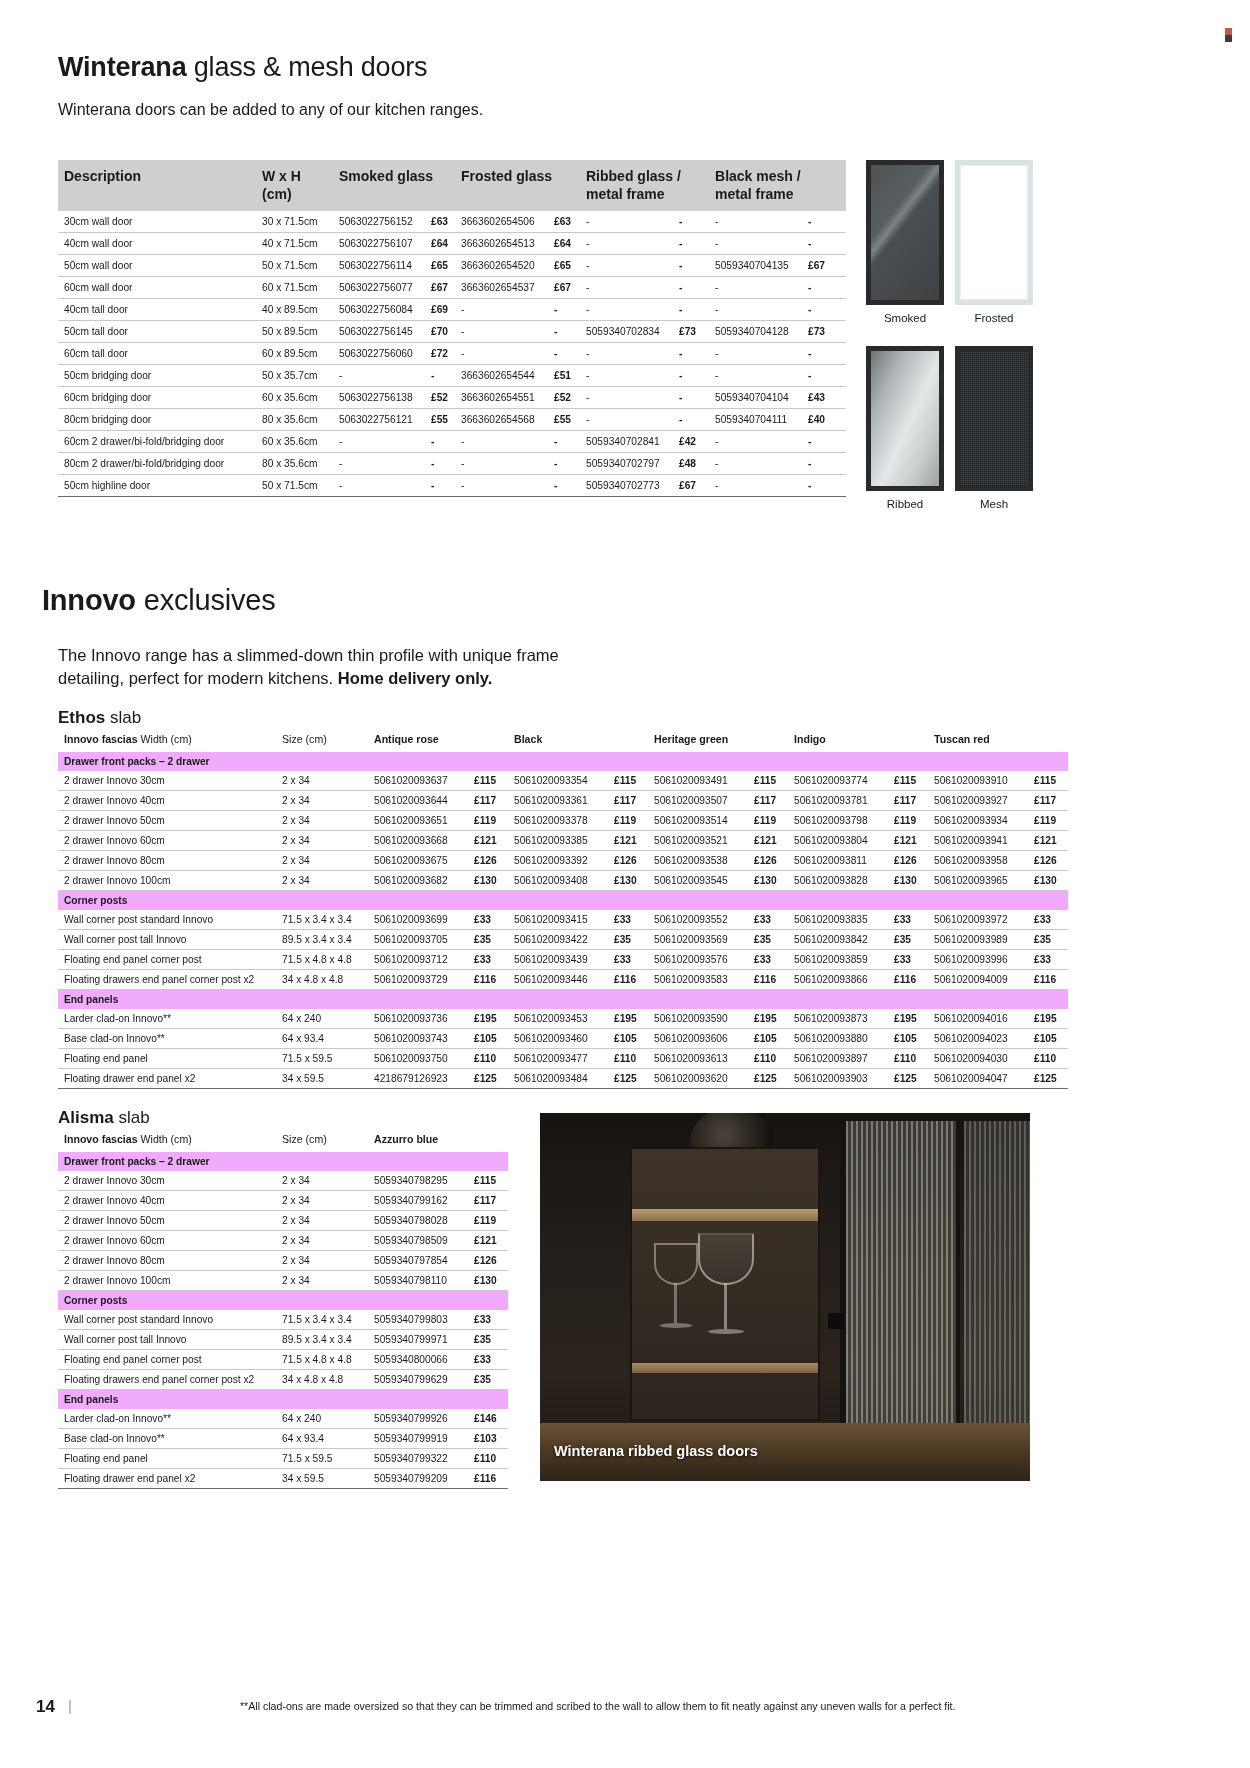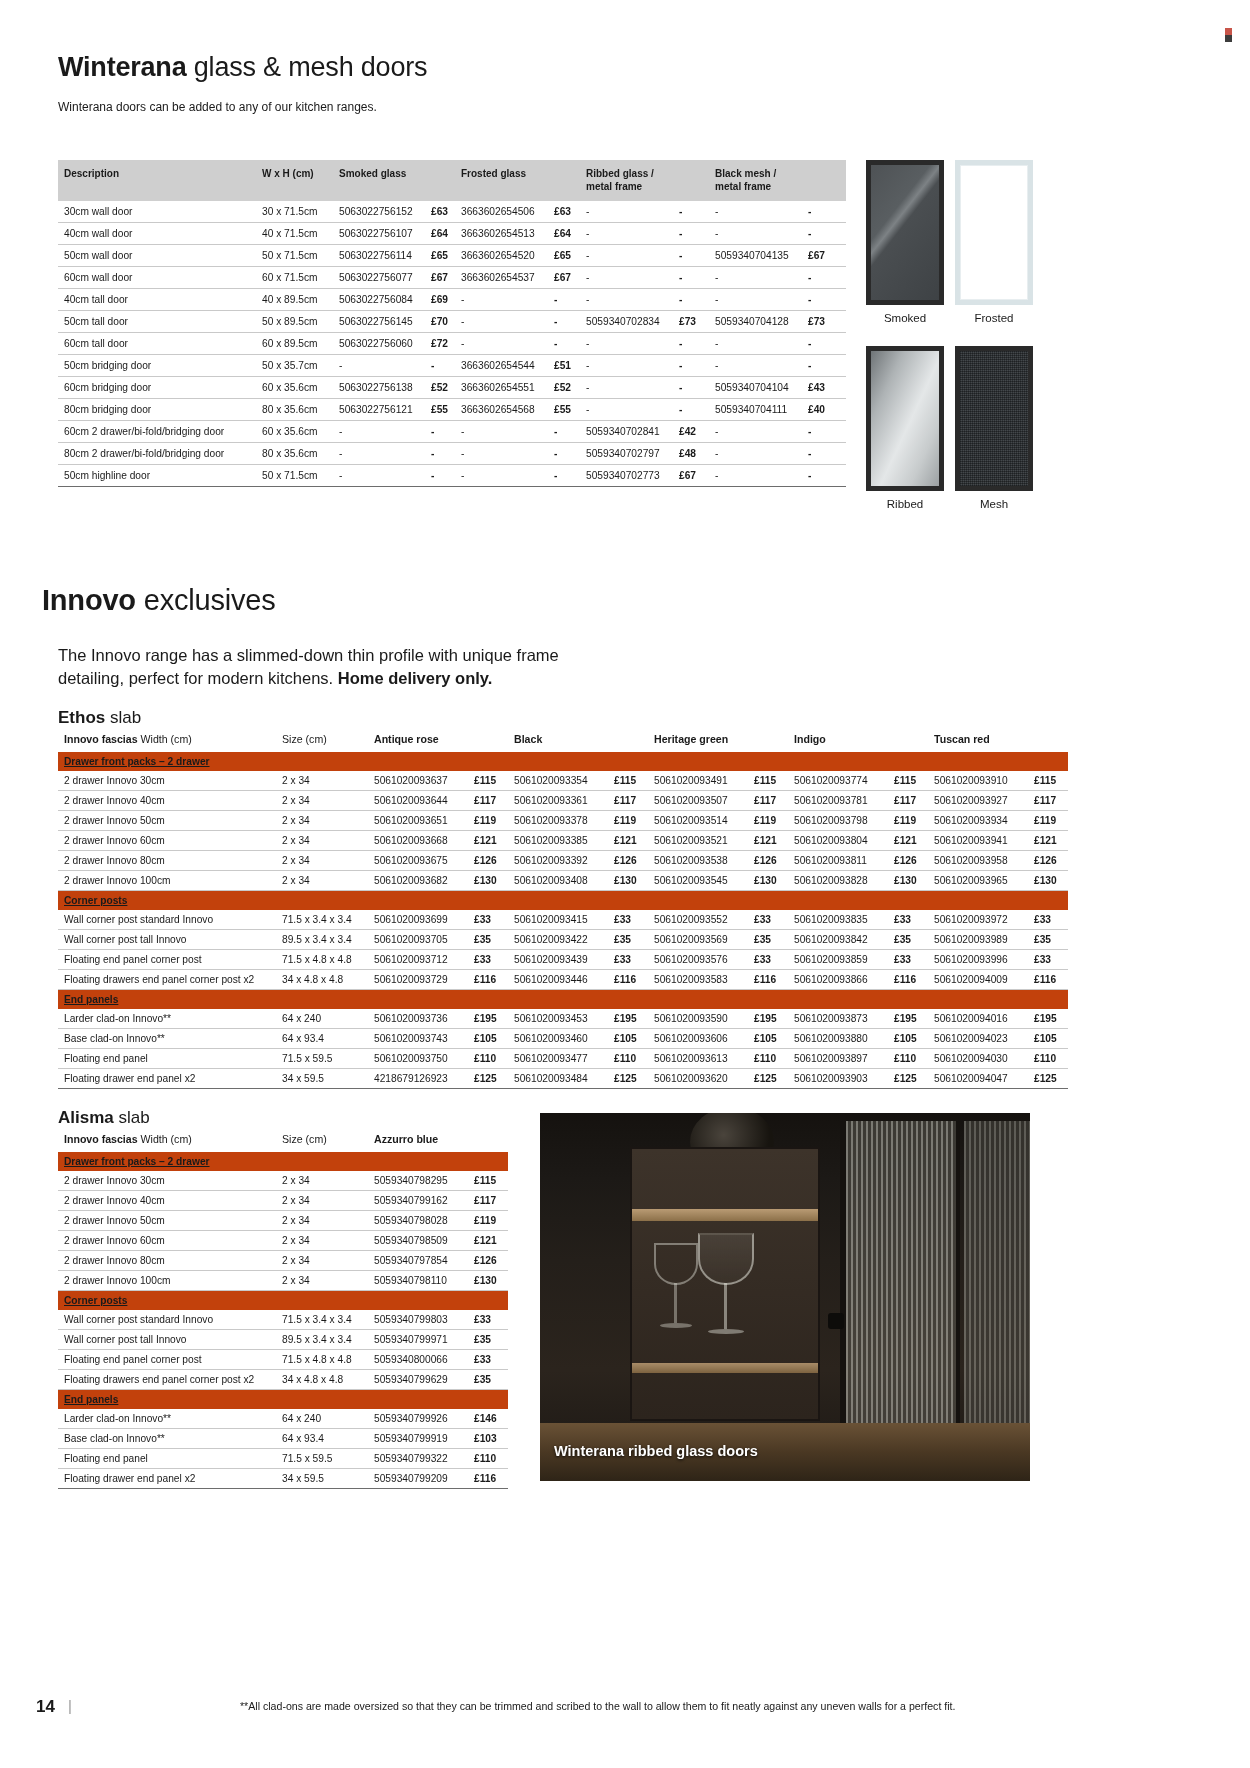--- a/index.html
+++ b/index.html
@@ -28,41 +28,41 @@
     font-size: 27px;
     font-weight: 400;
     letter-spacing: -0.2px;
     margin: 0;
     color: #1a1a1a;
   }
   h1.section-title b { font-weight: 700; }
 
   .section-sub {
     position: absolute;
-    font-size: 12px;
+    font-size: 16px;
     color: #1a1a1a;
     line-height: 1.35;
   }
   .section-sub b { font-weight: 700; }
 
   
   .wtable {
     position: absolute;
     left: 58px;
     top: 160px;
     width: 788px;
     border-collapse: collapse;
     font-size: 10.2px;
     table-layout: fixed;
   }
   .wtable th {
     background: #cfcfcf;
     text-align: left;
     font-weight: 700;
-    font-size: 10px;
+    font-size: 14px;
     padding: 8px 4px 8px 6px;
     vertical-align: top;
     color: #1a1a1a;
     line-height: 1.25;
     height: 37px;
   }
   .wtable td {
     padding: 5px 4px 5px 6px;
     border-bottom: 1px solid #c9c9c9;
     vertical-align: middle;
@@ -139,25 +139,24 @@
   .itable td {
     padding: 4px 4px 4px 6px;
     border-bottom: 1px solid #c9c9c9;
     vertical-align: middle;
     white-space: nowrap;
     color: #1a1a1a;
     height: 18.6px;
   }
   .itable td.price { font-weight: 700; }
   .itable tr.group td {
-    background: #c2410c;
+    background: #f0abfc;
     font-weight: 700;
     border-bottom: none;
     height: 19px;
-    text-decoration: underline;
   }
   .itable tr.lastrow td { border-bottom: 1px solid #6d6d6d; }
 
   
   .photo {
     position: absolute;
     left: 540px; top: 1113px;
     width: 490px; height: 368px;
     overflow: hidden;
     background: #1d1a17;

